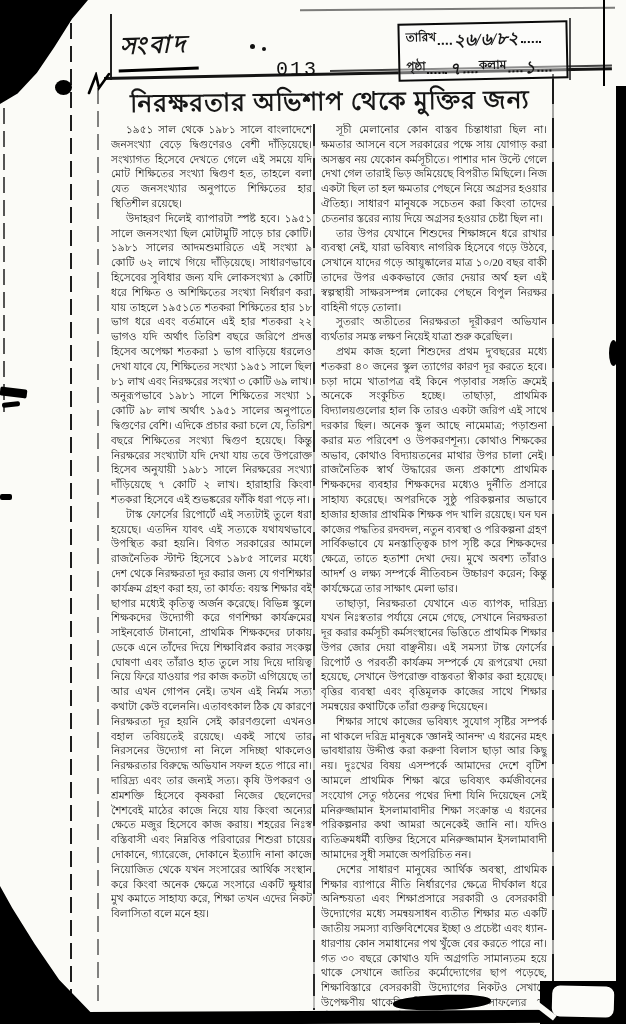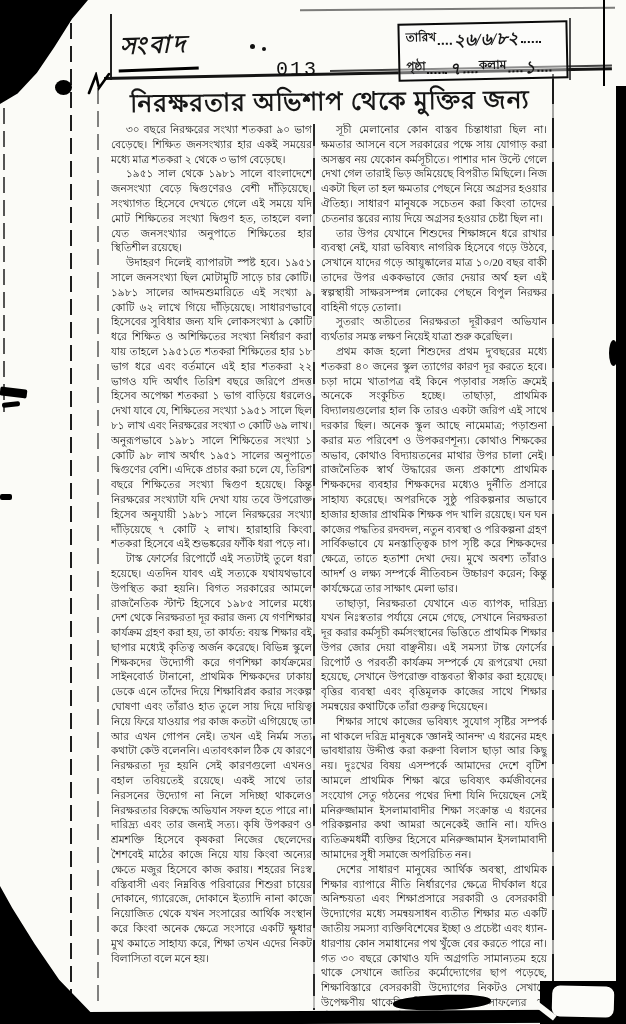--- a/index.html
+++ b/index.html
@@ -112,21 +112,20 @@
 
   <div class="tick">
     <svg width="26" height="24" viewBox="0 0 26 24">
       <path d="M3 21 L10 3 L13 16 L23 2" fill="none" stroke="#000" stroke-width="2.6" stroke-linecap="round"></path>
     </svg>
   </div>
 
   <h1 class="article-title">নিরক্ষরতার অভিশাপ থেকে মুক্তির জন্য</h1>
 
   <div class="col col-left">
-    <p>৩০ বছরে নিরক্ষরের সংখ্যা শতকরা ৯০ ভাগ বেড়েছে। শিক্ষিত জনসংখ্যার হার একই সময়ের মধ্যে মাত্র শতকরা ২ থেকে ৩ ভাগ বেড়েছে।</p>
     <p>১৯৫১ সাল থেকে ১৯৮১ সালে বাংলাদেশে জনসংখ্যা বেড়ে দ্বিগুণেরও বেশী দাঁড়িয়েছে। সংখ্যাগত হিসেবে দেখতে গেলে এই সময়ে যদি মোট শিক্ষিতের সংখ্যা দ্বিগুণ হত, তাহলে বলা যেত জনসংখ্যার অনুপাতে শিক্ষিতের হার স্থিতিশীল রয়েছে।</p>
     <p>উদাহরণ দিলেই ব্যাপারটা স্পষ্ট হবে। ১৯৫১ সালে জনসংখ্যা ছিল মোটামুটি সাড়ে চার কোটি। ১৯৮১ সালের আদমশুমারিতে এই সংখ্যা ৯ কোটি ৬২ লাখে গিয়ে দাঁড়িয়েছে। সাধারণভাবে হিসেবের সুবিধার জন্য যদি লোকসংখ্যা ৯ কোটি ধরে শিক্ষিত ও অশিক্ষিতের সংখ্যা নির্ধারণ করা যায় তাহলে ১৯৫১তে শতকরা শিক্ষিতের হার ১৮ ভাগ ধরে এবং বর্তমানে এই হার শতকরা ২২ ভাগও যদি অর্থাৎ তিরিশ বছরে জরিপে প্রদত্ত হিসেব অপেক্ষা শতকরা ১ ভাগ বাড়িয়ে ধরলেও দেখা যাবে যে, শিক্ষিতের সংখ্যা ১৯৫১ সালে ছিল ৮১ লাখ এবং নিরক্ষরের সংখ্যা ৩ কোটি ৬৯ লাখ। অনুরূপভাবে ১৯৮১ সালে শিক্ষিতের সংখ্যা ১ কোটি ৯৮ লাখ অর্থাৎ ১৯৫১ সালের অনুপাতে দ্বিগুণের বেশি। এদিকে প্রচার করা চলে যে, তিরিশ বছরে শিক্ষিতের সংখ্যা দ্বিগুণ হয়েছে। কিন্তু নিরক্ষরের সংখ্যাটা যদি দেখা যায় তবে উপরোক্ত হিসেব অনুযায়ী ১৯৮১ সালে নিরক্ষরের সংখ্যা দাঁড়িয়েছে ৭ কোটি ২ লাখ। হারাহারি কিংবা শতকরা হিসেবে এই শুভঙ্করের ফাঁকি ধরা পড়ে না।</p>
     <p>টাস্ক ফোর্সের রিপোর্টে এই সত্যটাই তুলে ধরা হয়েছে। এতদিন যাবৎ এই সত্যকে যথাযথভাবে উপস্থিত করা হয়নি। বিগত সরকারের আমলে রাজনৈতিক স্টান্ট হিসেবে ১৯৮৫ সালের মধ্যে দেশ থেকে নিরক্ষরতা দূর করার জন্য যে গণশিক্ষার কার্যক্রম গ্রহণ করা হয়, তা কার্যত: বয়স্ক শিক্ষার বই ছাপার মধ্যেই কৃতিত্ব অর্জন করেছে। বিভিন্ন স্কুলে শিক্ষকদের উদ্যোগী করে গণশিক্ষা কার্যক্রমের সাইনবোর্ড টানানো, প্রাথমিক শিক্ষকদের ঢাকায় ডেকে এনে তাঁদের দিয়ে শিক্ষাবিপ্লব করার সংকল্প ঘোষণা এবং তাঁরাও হাত তুলে সায় দিয়ে দায়িত্ব নিয়ে ফিরে যাওয়ার পর কাজ কতটা এগিয়েছে তা আর এখন গোপন নেই। তখন এই নির্মম সত্য কথাটা কেউ বলেননি। এতাবৎকাল ঠিক যে কারণে নিরক্ষরতা দূর হয়নি সেই কারণগুলো এখনও বহাল তবিয়তেই রয়েছে। একই সাথে তার নিরসনের উদ্যোগ না নিলে সদিচ্ছা থাকলেও নিরক্ষরতার বিরুদ্ধে অভিযান সফল হতে পারে না। দারিদ্র্য এবং তার জন্যই সত্য। কৃষি উপকরণ ও শ্রমশক্তি হিসেবে কৃষকরা নিজের ছেলেদের শৈশবেই মাঠের কাজে নিয়ে যায় কিংবা অন্যের ক্ষেতে মজুর হিসেবে কাজ করায়। শহরের নিঃস্ব বস্তিবাসী এবং নিম্নবিত্ত পরিবারের শিশুরা চায়ের দোকানে, গ্যারেজে, দোকানে ইত্যাদি নানা কাজে নিয়োজিত থেকে যখন সংসারের আর্থিক সংস্থান করে কিংবা অনেক ক্ষেত্রে সংসারে একটি ক্ষুধার মুখ কমাতে সাহায্য করে, শিক্ষা তখন এদের নিকট বিলাসিতা বলে মনে হয়।</p>
 
   </div>
 
   <div class="col col-right">
     <p>সূচী মেলানোর কোন বাস্তব চিন্তাধারা ছিল না। ক্ষমতার আসনে বসে সরকারের পক্ষে সায় যোগাড় করা অসম্ভব নয় যেকোন কর্মসূচীতে। পাশার দান উল্টে গেলে দেখা গেল তারাই ভিড় জমিয়েছে বিপরীত মিছিলে। নিজ একটা ছিল তা হল ক্ষমতার পেছনে নিয়ে অগ্রসর হওয়ার ঐতিহ্য। সাধারণ মানুষকে সচেতন করা কিংবা তাদের চেতনার স্তরের ন্যায় দিয়ে অগ্রসর হওয়ার চেষ্টা ছিল না।</p>
     <p>তার উপর যেখানে শিশুদের শিক্ষাঙ্গনে ধরে রাখার ব্যবস্থা নেই, যারা ভবিষ্যৎ নাগরিক হিসেবে গড়ে উঠবে, সেখানে যাদের গড়ে আয়ুষ্কালের মাত্র ১০/20 বছর বাকী তাদের উপর এককভাবে জোর দেয়ার অর্থ হল এই স্বল্পস্থায়ী সাক্ষরসম্পন্ন লোকের পেছনে বিপুল নিরক্ষর বাহিনী গড়ে তোলা।</p>
     <p>সুতরাং অতীতের নিরক্ষরতা দূরীকরণ অভিযান ব্যর্থতার সমস্ত লক্ষণ নিয়েই যাত্রা শুরু করেছিল।</p>

